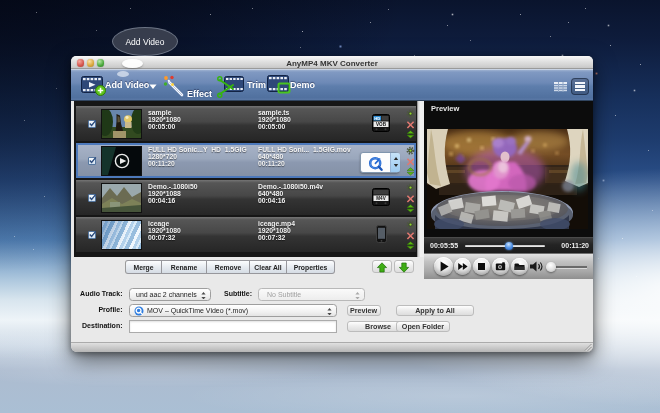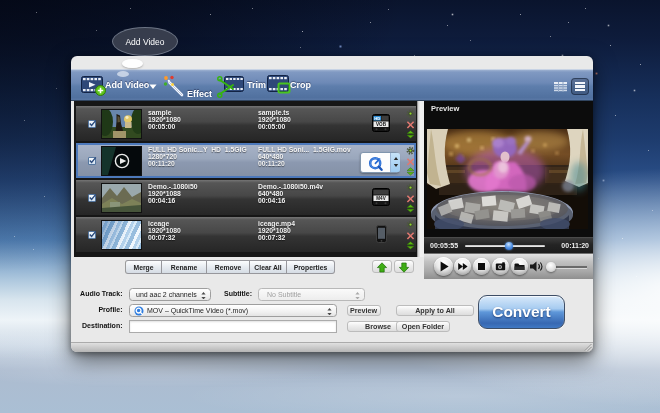--- a/index.html
+++ b/index.html
@@ -117,20 +117,26 @@
 #tip2 { position:absolute; left:122px; top:59px; width:21px; height:9px; border-radius:50%;
   background:rgba(255,255,255,0.92); box-shadow:0 1px 2px rgba(0,0,0,0.25);}
 #tip3 { position:absolute; left:117px; top:71px; width:12px; height:6px; border-radius:50%;
   background:rgba(215,224,238,0.8); }
 </style>
 </head>
 <body>
 <div id="stars"></div>
 
 <div id="win">
+  <div id="titlebar">
+    <div class="tl" id="tl-r"></div>
+      <div class="tl" id="tl-y"></div>
+      <div class="tl" id="tl-g"></div>
+    <div id="title">AnyMP4 MKV Converter</div>
+  </div>
   <div id="toolbar">
     <svg class="abs" style="left:10px;top:7px;" width="26" height="20" viewBox="0 0 26 20">
       <rect x="0.5" y="0.5" width="21" height="16" rx="2" fill="#2e4878" stroke="#122344"></rect>
       <rect x="2" y="2" width="2.6" height="2.2" fill="#e8edf5"></rect>
         <rect x="5.8" y="2" width="2.6" height="2.2" fill="#e8edf5"></rect>
         <rect x="9.6" y="2" width="2.6" height="2.2" fill="#e8edf5"></rect>
         <rect x="13.4" y="2" width="2.6" height="2.2" fill="#e8edf5"></rect>
         <rect x="17.2" y="2" width="2.6" height="2.2" fill="#e8edf5"></rect>
       <rect x="2" y="13" width="2.6" height="2.2" fill="#e8edf5"></rect>
         <rect x="5.8" y="13" width="2.6" height="2.2" fill="#e8edf5"></rect>
@@ -180,21 +186,21 @@
         <rect x="9.6" y="2" width="2.6" height="2.2" fill="#e8edf5"></rect>
         <rect x="13.4" y="2" width="2.6" height="2.2" fill="#e8edf5"></rect>
         <rect x="17.2" y="2" width="2.6" height="2.2" fill="#e8edf5"></rect>
       <rect x="2" y="13" width="2.6" height="2.2" fill="#e8edf5"></rect>
         <rect x="5.8" y="13" width="2.6" height="2.2" fill="#e8edf5"></rect>
         <rect x="9.6" y="13" width="2.6" height="2.2" fill="#e8edf5"></rect>
         <rect x="13.4" y="13" width="2.6" height="2.2" fill="#e8edf5"></rect>
         <rect x="17.2" y="13" width="2.6" height="2.2" fill="#e8edf5"></rect>
       <rect x="11.5" y="8.5" width="11" height="9" rx="1" fill="none" stroke="#49c41e" stroke-width="2"></rect>
     </svg>
-    <div class="tbtxt" style="left:219px;top:10.5px;">Crop</div>
+    <div class="tbtxt" style="left:219px;top:10.5px;">Demo</div>
     <svg class="abs" style="left:483px;top:13px;" width="13" height="10" viewBox="0 0 13 10">
       <rect x="0" y="0" width="13" height="2" fill="#e9eef6"></rect>
         <rect x="0" y="2.8" width="13" height="1.6" fill="#cdd8e8"></rect>
         <rect x="0" y="5.2" width="13" height="1.6" fill="#cdd8e8"></rect>
         <rect x="0" y="7.6" width="13" height="1.6" fill="#cdd8e8"></rect>
       <rect x="4" y="0" width="1" height="10" fill="#8fa5c4"></rect>
         <rect x="8.5" y="0" width="1" height="10" fill="#8fa5c4"></rect>
     </svg>
     <div class="abs" style="left:500px;top:9px;width:18px;height:17px;border-radius:4px;background:rgba(10,20,40,0.25);border:1.5px solid rgba(15,25,45,0.55);">
       <div class="abs" style="left:2.5px;top:2.5px;width:10px;height:2.6px;background:#f2f5fa;"></div>
@@ -522,21 +528,20 @@
       </svg>
   </div>
   <div class="btn" style="left:275.5px;top:248.5px;width:34px;height:11px;line-height:9.5px;">Preview</div>
   <div class="btn" style="left:325px;top:248.5px;width:78px;height:11px;line-height:9.5px;">Apply to All</div>
 
   <div class="lbl" style="left:0px;top:265.5px;width:51.5px;">Destination:</div>
   <div class="abs" style="left:58px;top:263.5px;width:208px;height:13px;background:#fff;border:1px solid #ababab;box-shadow:inset 0 1px 2px rgba(0,0,0,0.12);"></div>
   <div class="btn" style="left:276px;top:264.5px;width:62px;height:11px;line-height:9.5px;">Browse</div>
   <div class="btn" style="left:325px;top:264.5px;width:54px;height:11px;line-height:9.5px;">Open Folder</div>
 
-  <div id="convert">Convert</div>
   <div id="botbar"></div>
   <svg class="abs" style="left:512px;top:287px;" width="9" height="8" viewBox="0 0 9 8">
       <path d="M2 7.5 L8.5 1 M5 7.5 L8.5 4" stroke="#8f8f8f" stroke-width="1"></path>
       <path d="M2.7 8 L9 1.7 M5.7 8 L9 4.7" stroke="#e8e8e8" stroke-width="0.8"></path>
     </svg>
 </div>
 
 <div id="tip">Add Video</div>
 <div id="tip2"></div>
 <div id="tip3"></div>

